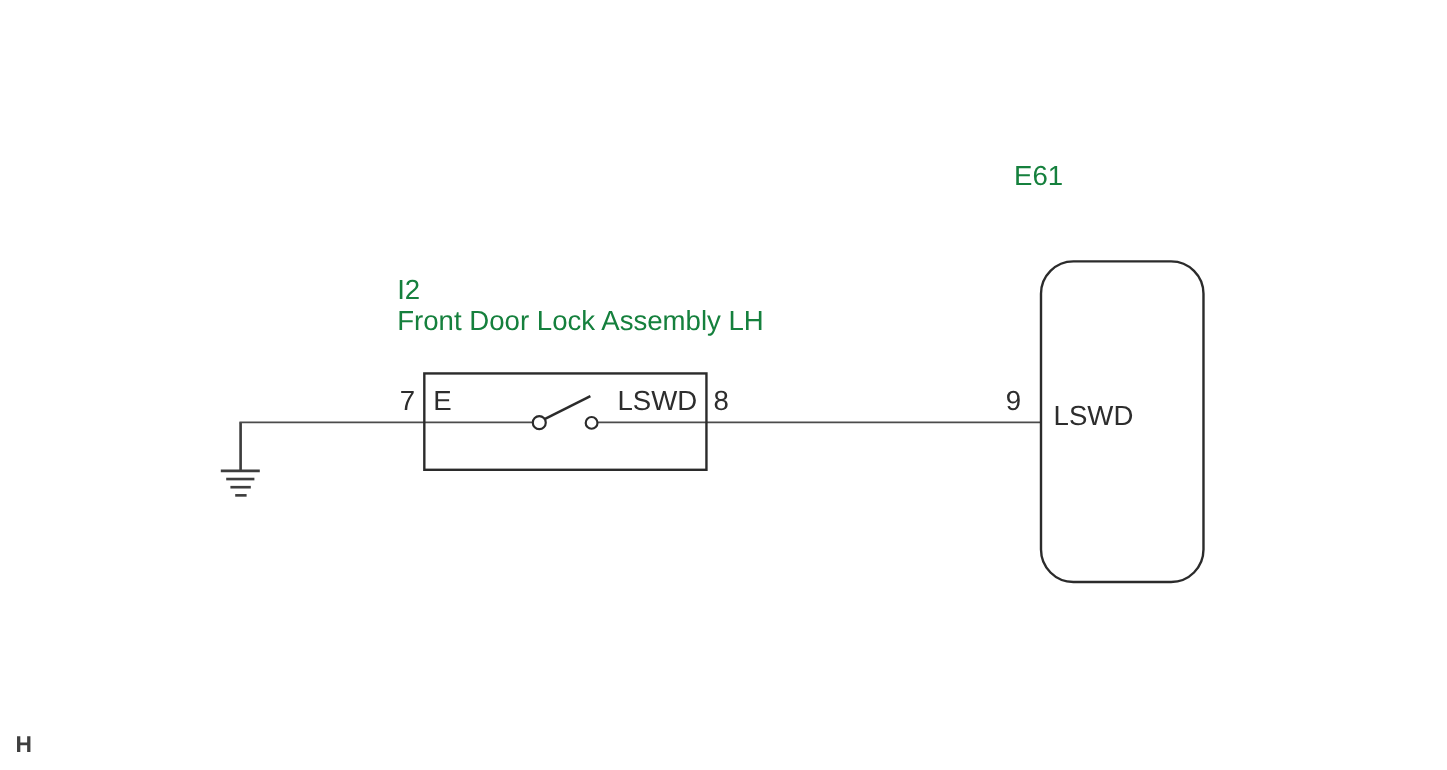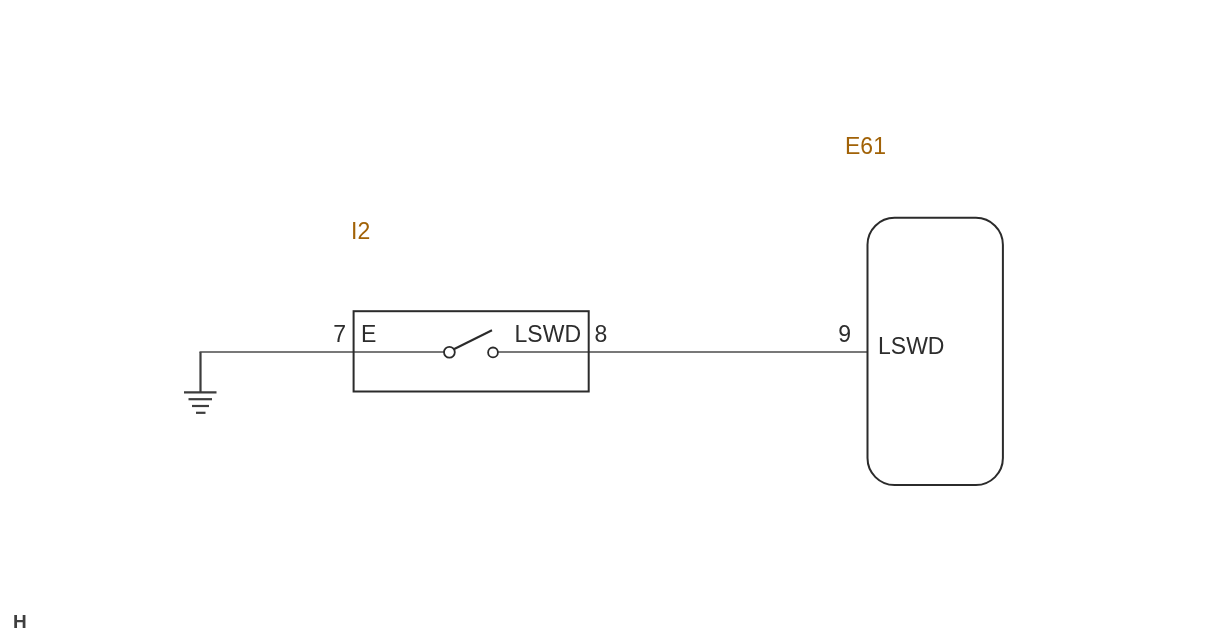--- a/index.html
+++ b/index.html
@@ -25,21 +25,21 @@
   .label {
     position: absolute;
     color: #2d2d2d;
     font-size: 23px;
     line-height: 1;
     white-space: nowrap;
   }
   .label.right { text-align: right; }
   .comp-title {
     position: absolute;
-    color: #a16207;
+    color: #15803d;
     font-size: 23px;
     line-height: 26px;
     white-space: nowrap;
   }
   .page-mark {
     position: absolute;
     left: 13px;
     top: 612px;
     color: #3f3f3f;
     font-size: 19px;
@@ -72,22 +72,23 @@
 
     <g stroke="#2b2b2b" fill="#ffffff">
       <line x1="453.8" y1="349.2" x2="492" y2="330.2" stroke-width="2.1"></line>
       <circle cx="449.4" cy="352.2" r="5.4" stroke-width="1.8"></circle>
       <circle cx="493" cy="352.4" r="4.9" stroke-width="1.8"></circle>
     </g>
 
     <rect x="867.5" y="217.8" width="135.4" height="267.2" rx="27" ry="27" fill="none" stroke="#2b2b2b" stroke-width="2"></rect>
   </svg>
 
-  <div class="comp-title" style="left:331px; top:218px;margin-left:20px;">
+  <div class="comp-title" style="left:331px; top:228px;">
     <div>I2</div>
+    <div>Front Door Lock Assembly LH</div>
   </div>
 
   <div class="comp-title" style="left:845px; top:132.7px;">
     <div>E61</div>
   </div>
 
   <div class="label right" style="left:296px; top:323px; width:50px;">7</div>
 
   <div class="label" style="left:361px; top:323px;">E</div>
 

